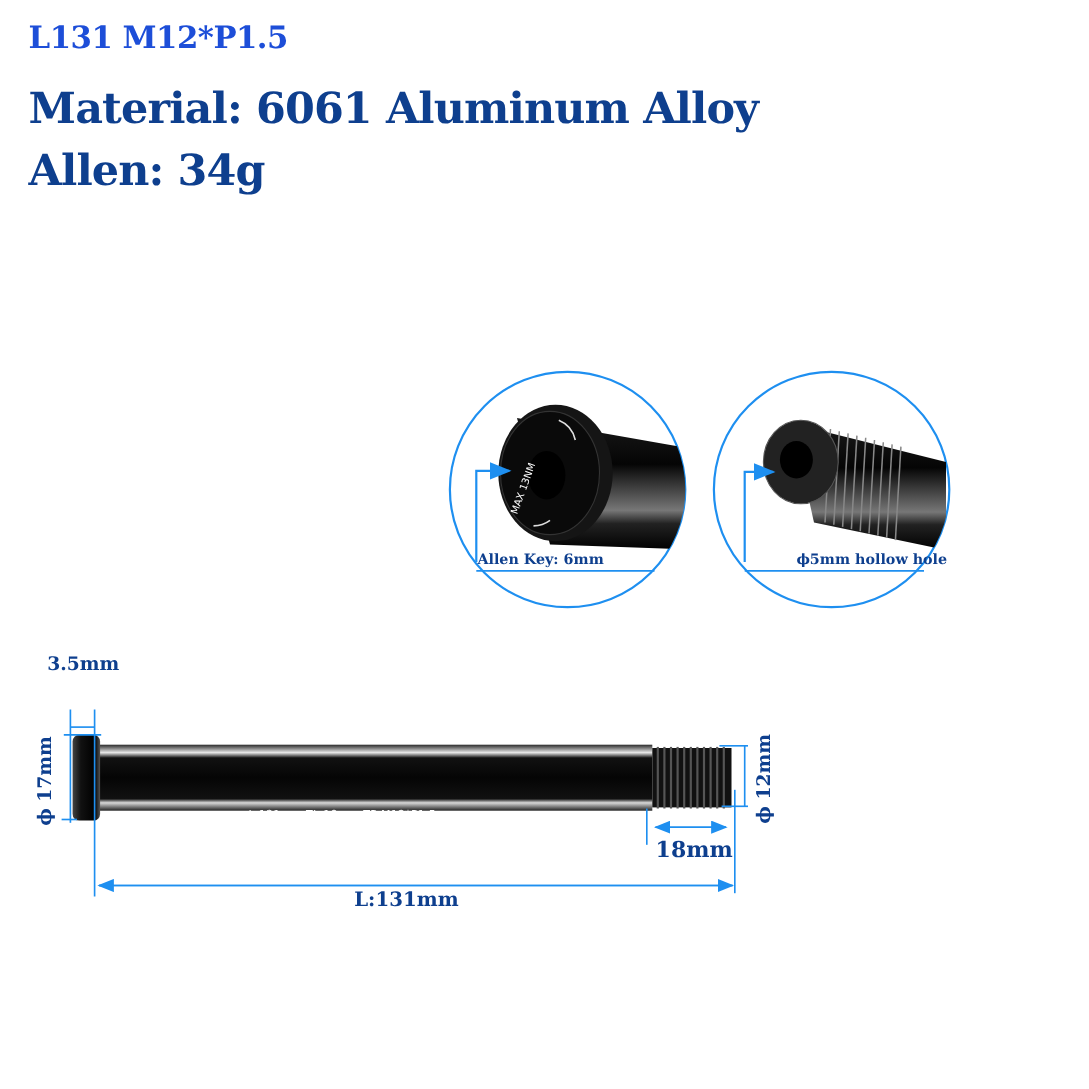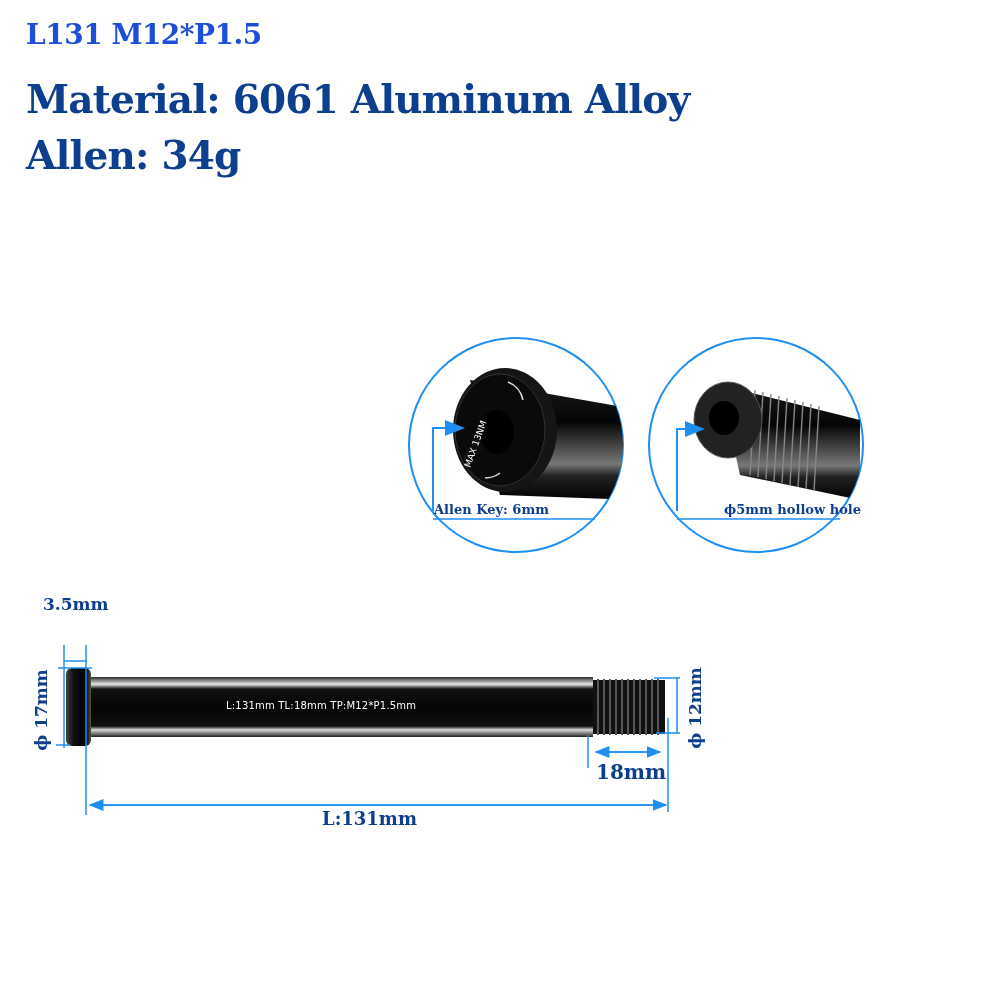--- a/index.html
+++ b/index.html
@@ -129,19 +129,19 @@
     <line x1="596" y1="752" x2="660" y2="752" marker-end="url(#arrowR)"></line>
     <line x1="660" y1="752" x2="596" y2="752" marker-end="url(#arrowR)"></line>
     <line x1="90" y1="805" x2="666" y2="805" marker-end="url(#arrowR)"></line>
     <line x1="666" y1="805" x2="90" y2="805" marker-end="url(#arrowR)"></line>
   </g>
 </svg>
 
 <div class="abs dim callout" style="left:434px; top:502px; font-size:13px;">Allen Key: 6mm</div>
 <div class="abs dim callout" style="left:679px; top:502px; font-size:13px;margin-left:45px;">ϕ5mm hollow hole</div>
 
-<div class="abs engrave" style="left:226px; top:700px;">L:131mm   TL:18mm   TP:M12*P1.5mm</div>
+<div class="abs engrave" style="left:226px; top:736px;">L:131mm   TL:18mm   TP:M12*P1.5mm</div>
 
 <div class="abs dim" style="left:43px; top:594px; font-size:17px;">3.5mm</div>
 <div class="abs dim" style="left:0px; top:696px; font-size:17px; width:86px; text-align:center; transform:rotate(-90deg); transform-origin:43px 10px; left:-2px; top:700px;">ϕ 17mm</div>
 <div class="abs dim" style="left:650px; top:698px; font-size:17px; width:90px; text-align:center; transform:rotate(-90deg); transform-origin:45px 10px;">ϕ 12mm</div>
 <div class="abs dim" style="left:596px; top:760px; font-size:20px;">18mm</div>
 <div class="abs dim" style="left:322px; top:808px; font-size:18px;text-align:center;">L:131mm</div>
 
 </body></html>

